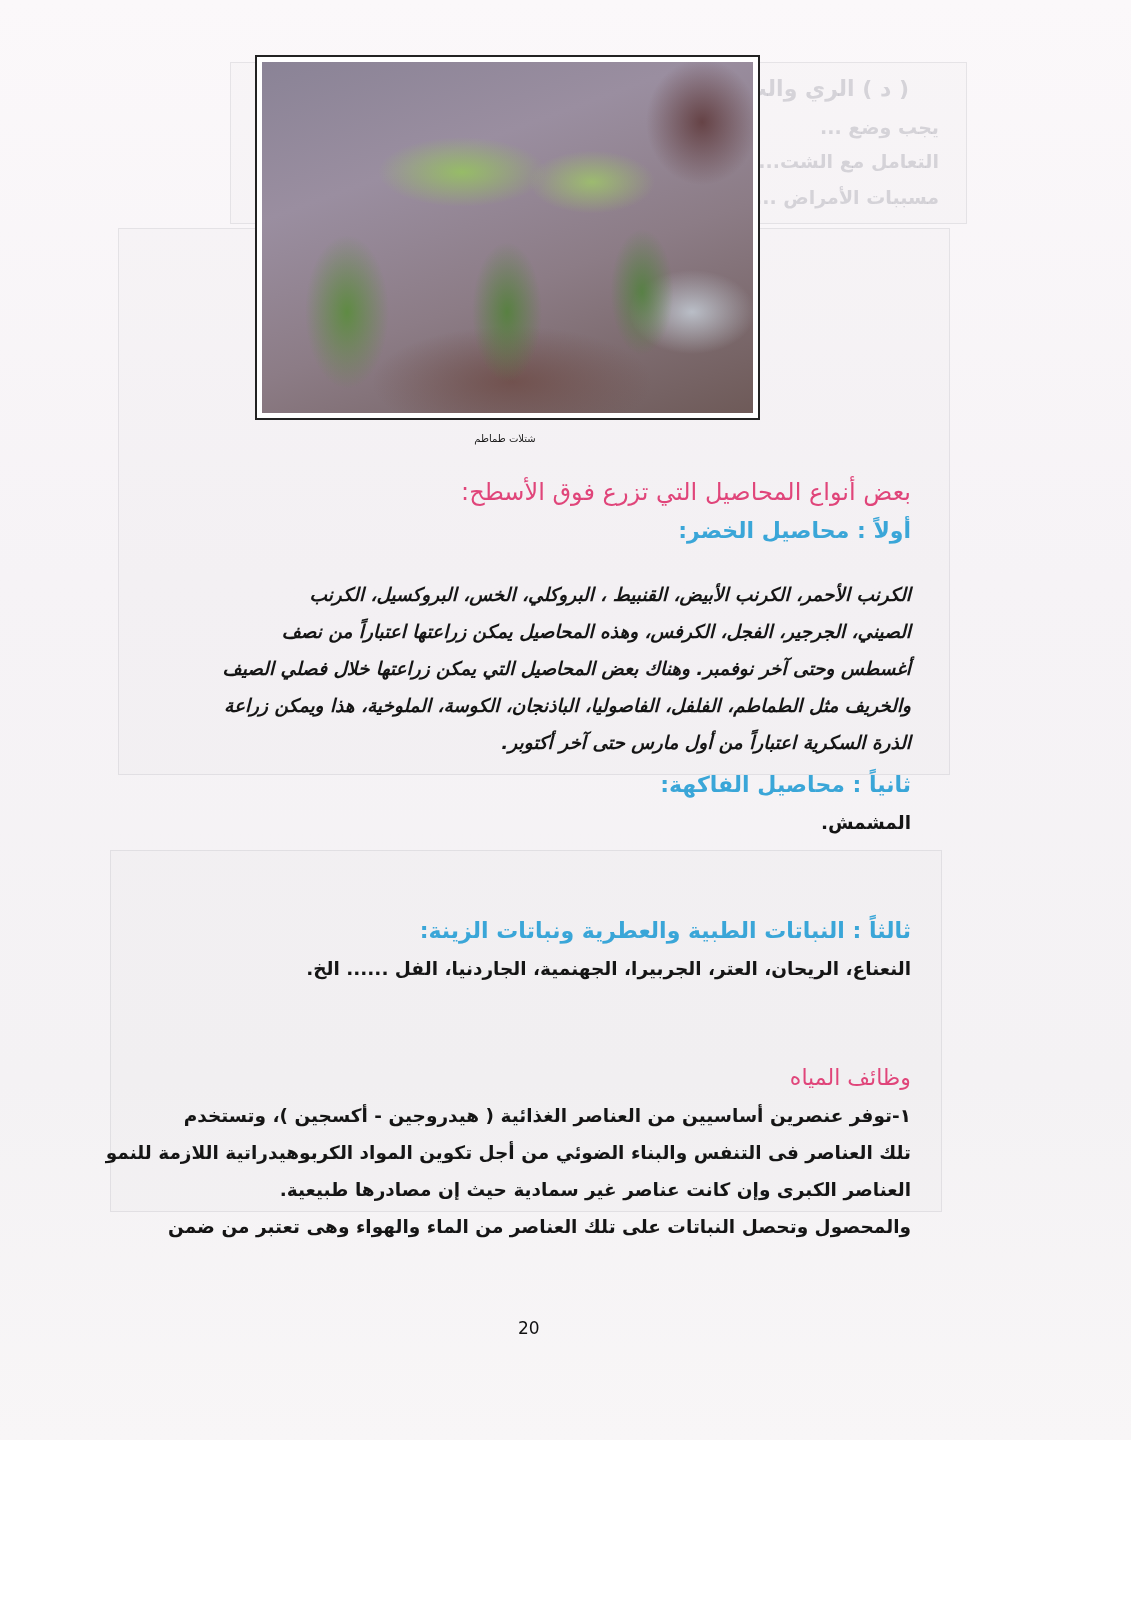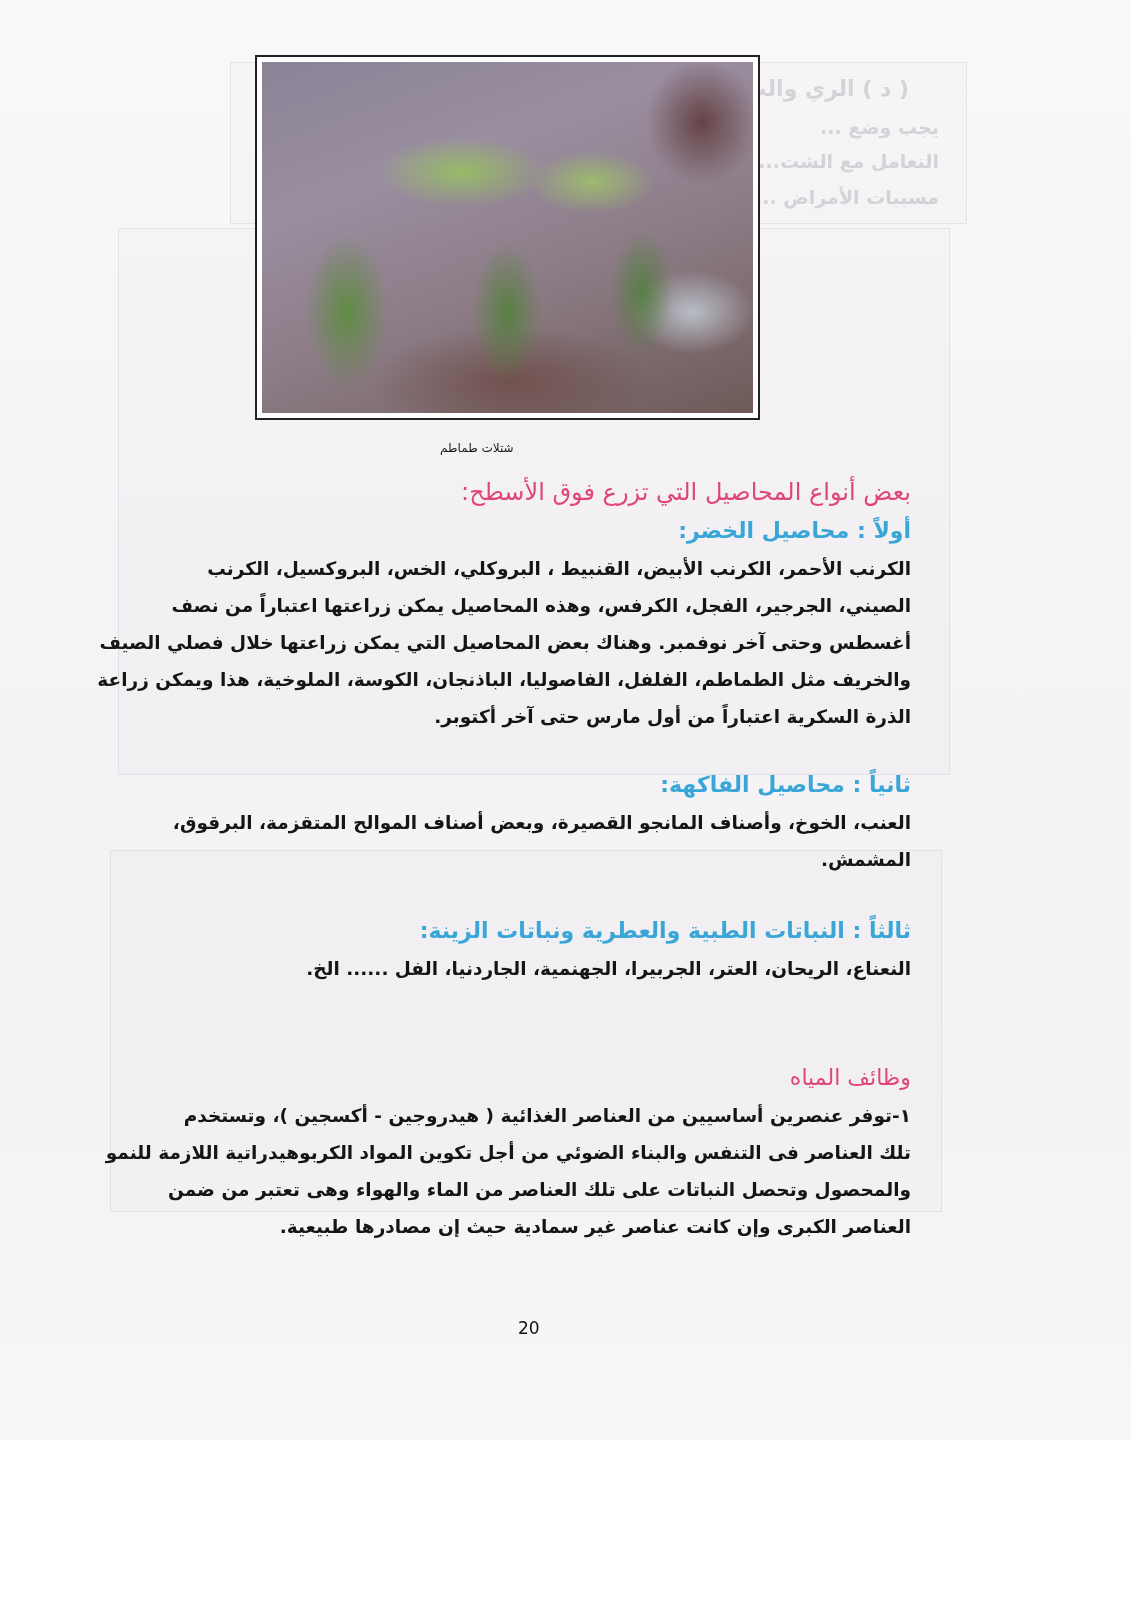--- a/index.html
+++ b/index.html
@@ -46,23 +46,23 @@
       radial-gradient(ellipse 45px 90px at 380px 230px, rgba(80,130,60,0.85), transparent 70%),
       radial-gradient(ellipse 120px 50px at 200px 110px, rgba(150,200,90,0.8), transparent 70%),
       radial-gradient(ellipse 90px 45px at 330px 120px, rgba(160,205,100,0.75), transparent 70%),
       radial-gradient(ellipse 80px 90px at 440px 60px, rgba(90,50,50,0.8), transparent 70%),
       radial-gradient(ellipse 90px 60px at 430px 250px, rgba(200,210,220,0.8), transparent 70%),
       radial-gradient(ellipse 200px 80px at 250px 320px, rgba(110,75,70,0.8), transparent 70%),
       linear-gradient(160deg, #8a8396 0%, #9a8ea0 30%, #8c7c86 60%, #6e5a58 100%);
   }
   .caption {
     position: absolute; left: 440px; top: 433px;
-    width: 130px; text-align: left;
+    width: 130px; text-align: center;
     direction: rtl;
-    font-size: 12px; color: #1a1a1a; margin-top: 8px;
+    font-size: 10px; color: #1a1a1a;
   }
   .rtl { direction: rtl; text-align: right; position: absolute; white-space: nowrap; }
   .h-pink {
     color: #e0457a; font-weight: normal; font-size: 24px;
   }
   .h-blue {
     color: #3aa6d8; font-weight: bold; font-size: 22px;
   }
   .body-text {
     color: #151515; font-weight: bold; font-size: 18.5px;
@@ -96,44 +96,43 @@
   <div class="ghost-text" style="right:192px;top:180px;">مسببات الأمراض ...</div>
 
   <div class="photo-frame">
     <div class="photo"></div>
   </div>
   <div class="caption">شتلات طماطم</div>
 
   <div class="rtl h-pink" style="right:220px;top:478px;">بعض أنواع المحاصيل التي تزرع فوق الأسطح:</div>
   <div class="rtl h-blue" style="right:220px;top:518px;">أولاً : محاصيل الخضر:</div>
 
-  <div class="para body-text" style="right:220px;top:550px;width:815px;">
+  <div class="para body-text" style="right:220px;top:576px;width:815px;font-style:italic;">
     <div>الكرنب الأحمر، الكرنب الأبيض، القنبيط ، البروكلي، الخس، البروكسيل، الكرنب</div>
     <div>الصيني، الجرجير، الفجل، الكرفس، وهذه المحاصيل يمكن زراعتها اعتباراً من نصف</div>
     <div>أغسطس وحتى آخر نوفمبر. وهناك بعض المحاصيل التي يمكن زراعتها خلال فصلي الصيف</div>
     <div>والخريف مثل الطماطم، الفلفل، الفاصوليا، الباذنجان، الكوسة، الملوخية، هذا ويمكن زراعة</div>
     <div>الذرة السكرية اعتباراً من أول مارس حتى آخر أكتوبر.</div>
   </div>
 
   <div class="rtl h-blue" style="right:220px;top:772px;">ثانياً : محاصيل الفاكهة:</div>
   <div class="para body-text" style="right:220px;top:804px;width:815px;">
-    <div>العنب، الخوخ، وأصناف المانجو القصيرة، وبعض أصناف الموالح المتقزمة، البرقوق،</div>
     <div>المشمش.</div>
   </div>
 
   <div class="rtl h-blue" style="right:220px;top:918px;">ثالثاً : النباتات الطبية والعطرية ونباتات الزينة:</div>
   <div class="para body-text" style="right:220px;top:950px;width:815px;">
     <div>النعناع، الريحان، العتر، الجربيرا، الجهنمية، الجاردنيا، الفل ...... الخ.</div>
   </div>
 
   <div class="rtl h-pink" style="right:220px;top:1065px;font-size:22px;margin-left:46px;">وظائف المياه</div>
 
   <div class="para body-text" style="right:220px;top:1097px;width:815px;">
     <div>١-توفر عنصرين أساسيين من العناصر الغذائية ( هيدروجين - أكسجين )، وتستخدم</div>
     <div>تلك العناصر فى التنفس والبناء الضوئي من أجل تكوين المواد الكربوهيدراتية اللازمة للنمو</div>
+    <div>العناصر الكبرى وإن كانت عناصر غير سمادية حيث إن مصادرها طبيعية.</div>
     <div>والمحصول وتحصل النباتات على تلك العناصر من الماء والهواء وهى تعتبر من ضمن</div>
-    <div>العناصر الكبرى وإن كانت عناصر غير سمادية حيث إن مصادرها طبيعية.</div>
   </div>
 
   <div class="page-number">20</div>
 </div>
 
 <div class="lower-blank"></div>
 
 </body></html>

